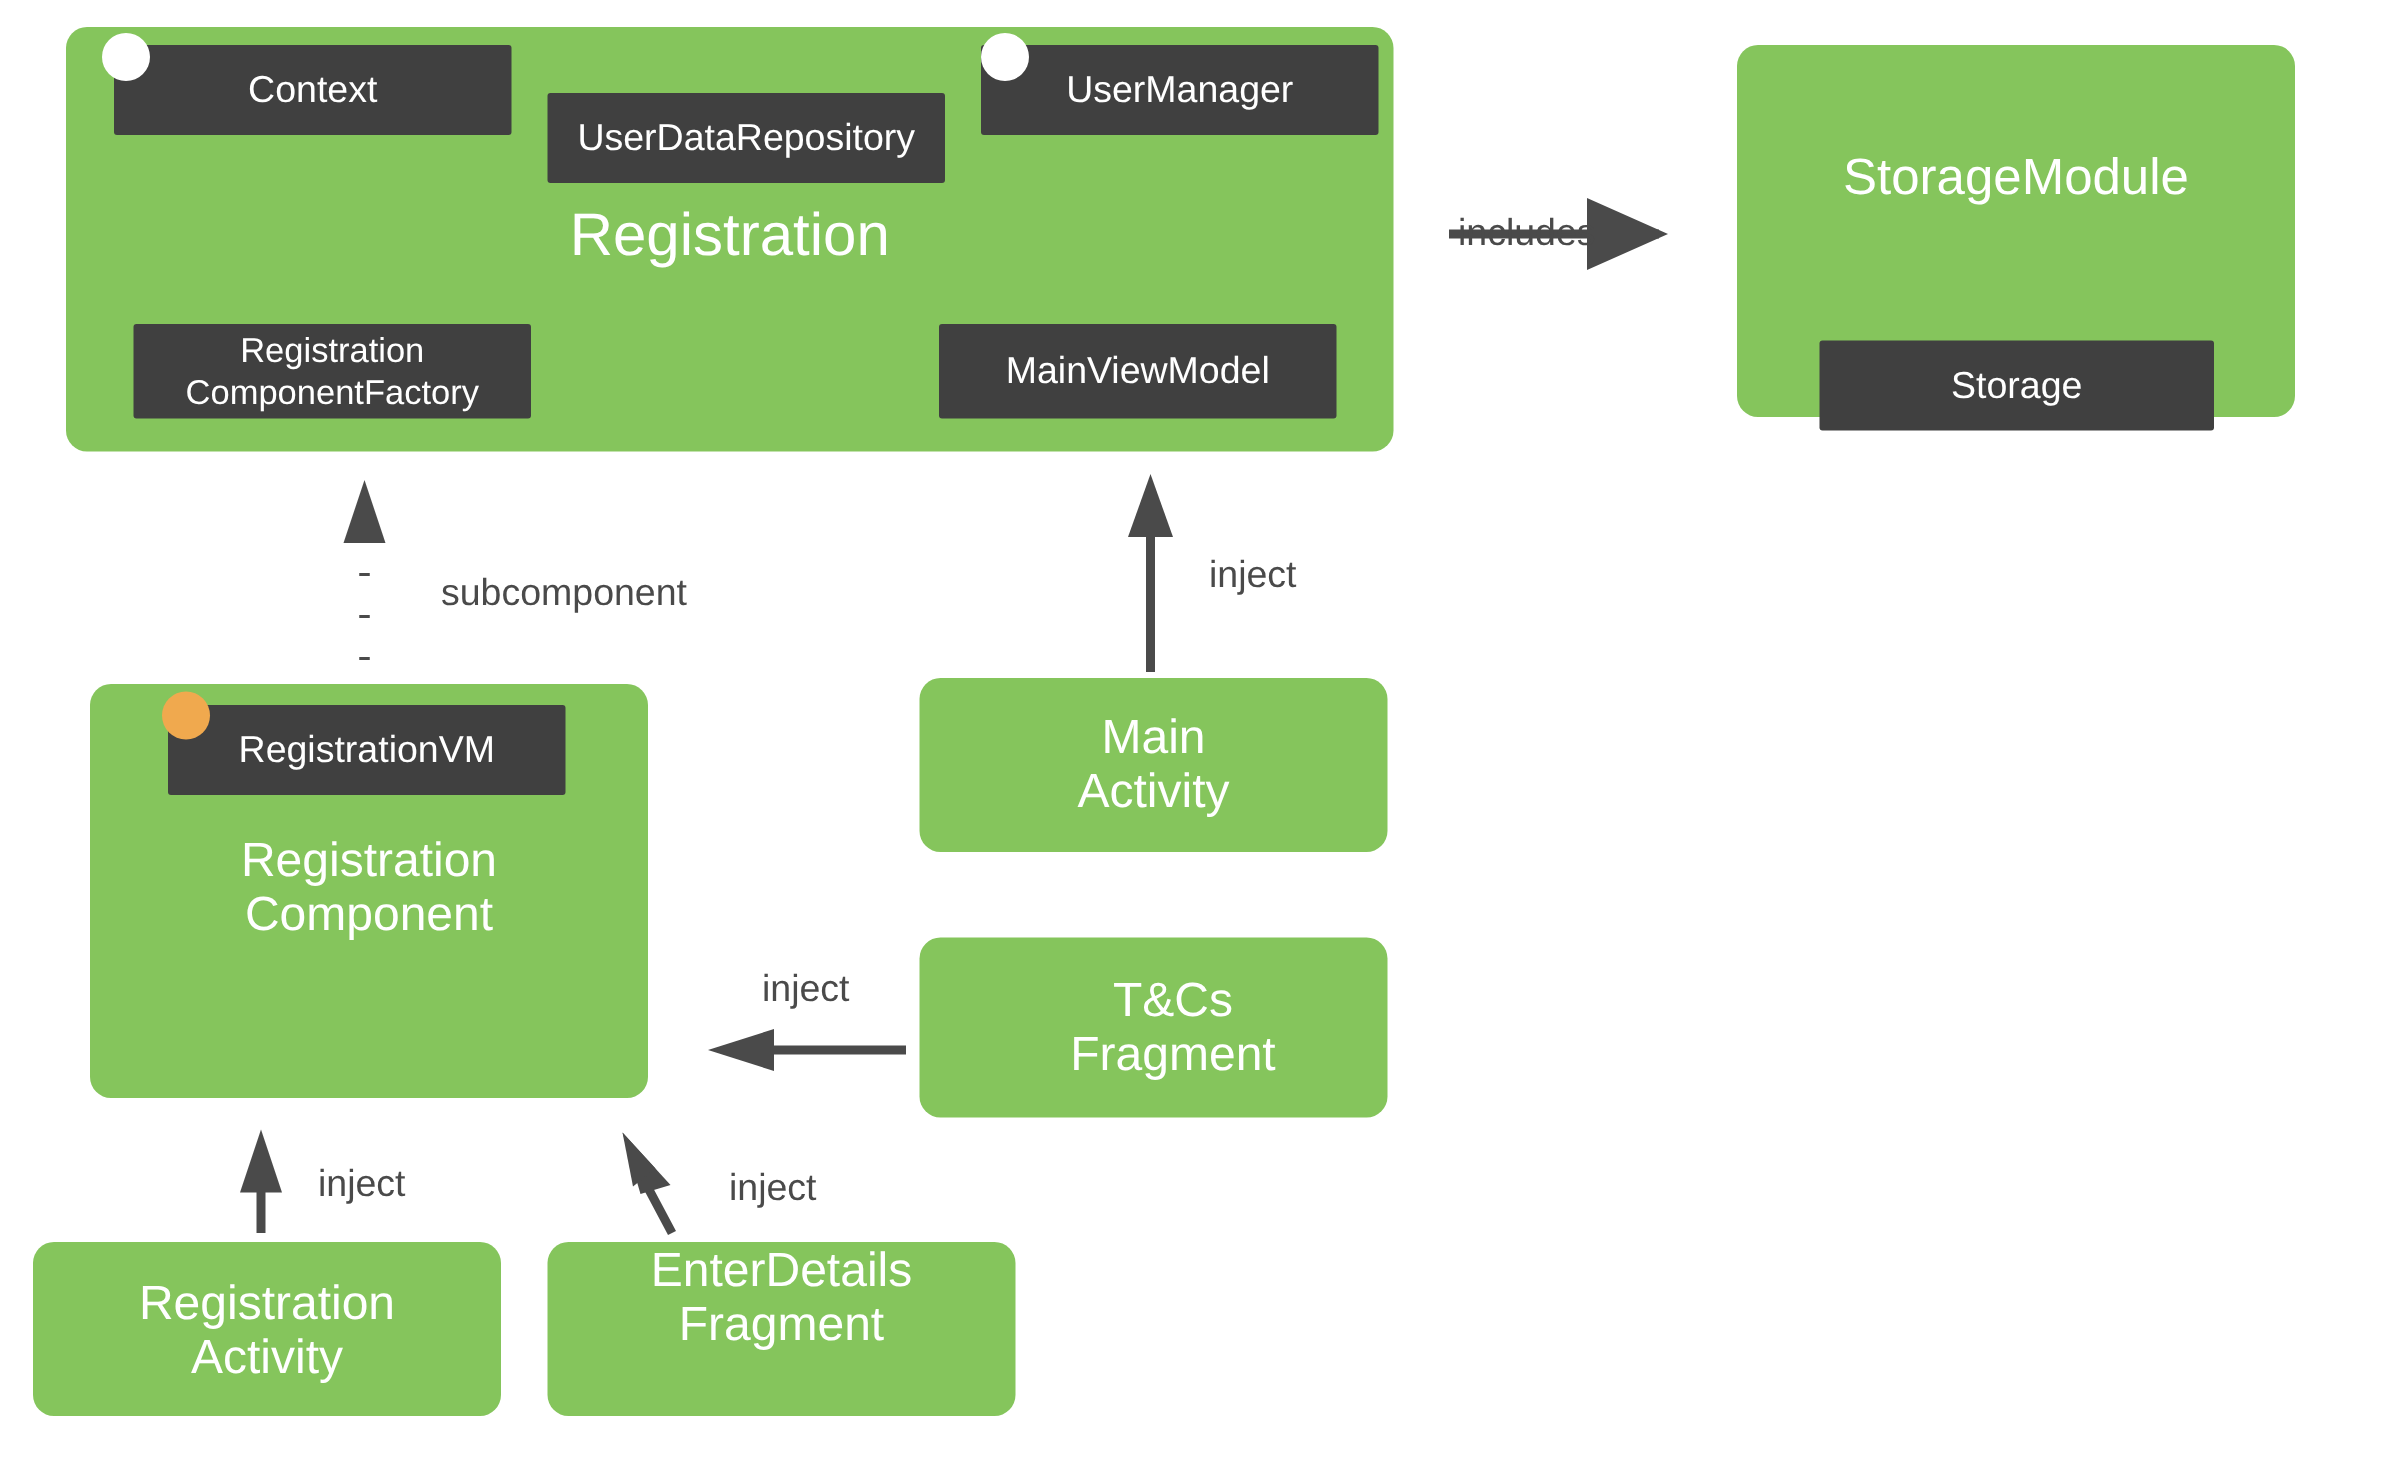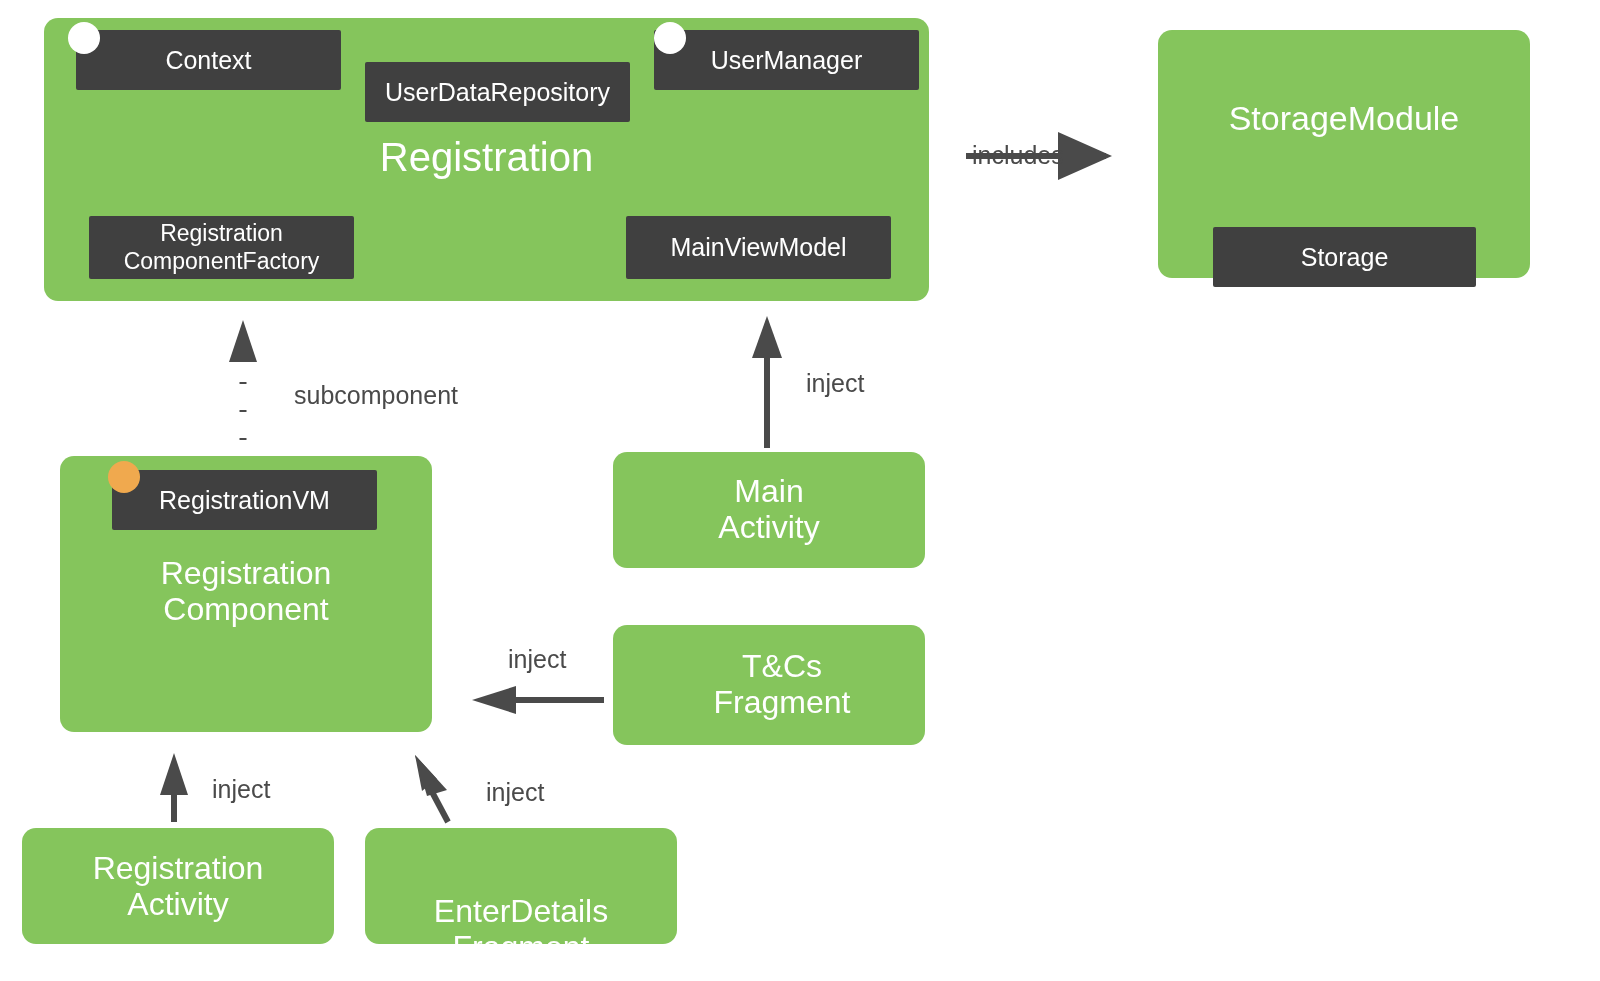--- a/index.html
+++ b/index.html
@@ -97,21 +97,21 @@
   #regvm-dot  { left: 108px; top: 461px; width: 32px; height: 32px; }
 
   
   #main-activity        { left: 613px; top: 452px; width: 312px; height: 116px; }
   #main-activity-label  { left: 613px; top: 466px; width: 312px; height: 88px; font-size: 32px; }
   #tcs-fragment         { left: 613px; top: 625px; width: 312px; height: 120px; }
   #tcs-fragment-label   { left: 626px; top: 641px; width: 312px; height: 88px; font-size: 32px; }
   #registration-activity       { left: 22px;  top: 828px; width: 312px; height: 116px; }
   #registration-activity-label { left: 22px;  top: 843px; width: 312px; height: 88px; font-size: 32px; }
   #enterdetails-fragment       { left: 365px; top: 828px; width: 312px; height: 116px; }
-  #enterdetails-fragment-label { left: 365px; top: 886px; width: 312px; height: 88px; font-size: 32px; }
+  #enterdetails-fragment-label { left: 365px; top: 821px; width: 312px; height: 88px; font-size: 32px; }
 
   
   #label-includes     { left: 972px; top: 105px; margin-top: 36px; }
   #label-subcomponent { left: 294px; top: 381px; }
   #label-inject-main  { left: 806px; top: 369px; }
   #label-inject-tcs   { left: 508px; top: 645px; }
   #label-inject-ra    { left: 212px; top: 775px; }
   #label-inject-edf   { left: 486px; top: 778px; }
 </style>
 </head>

